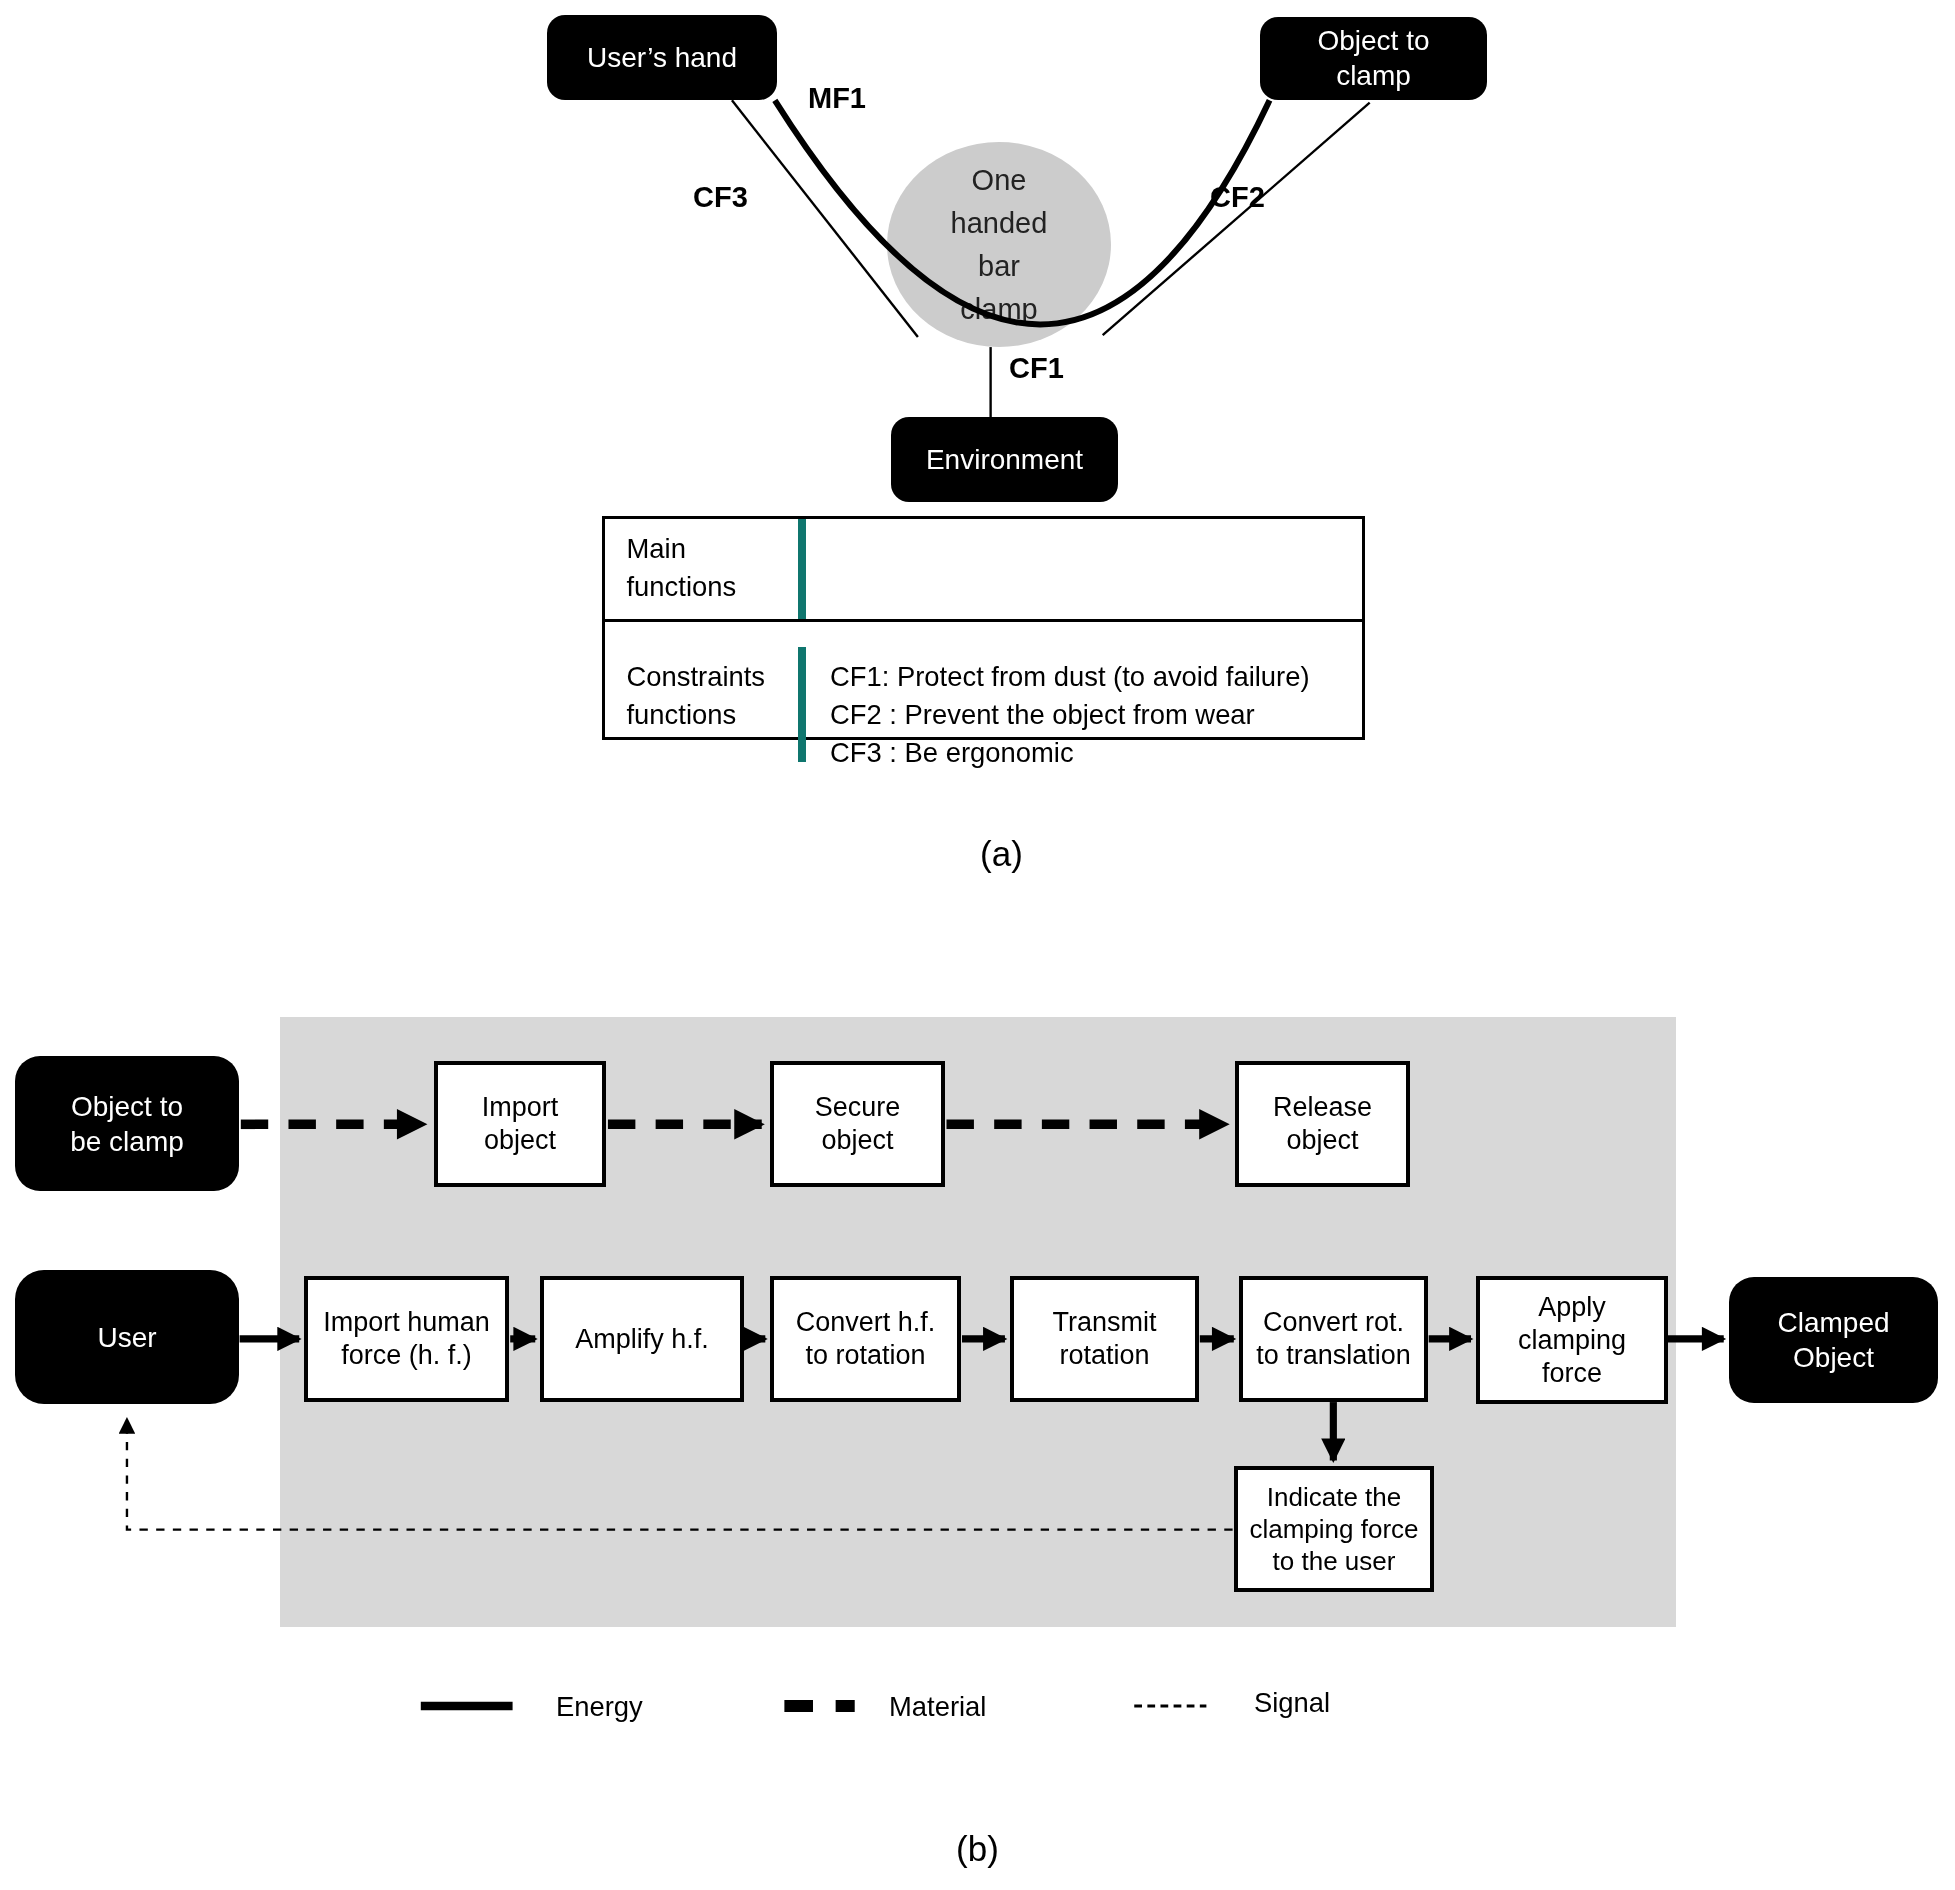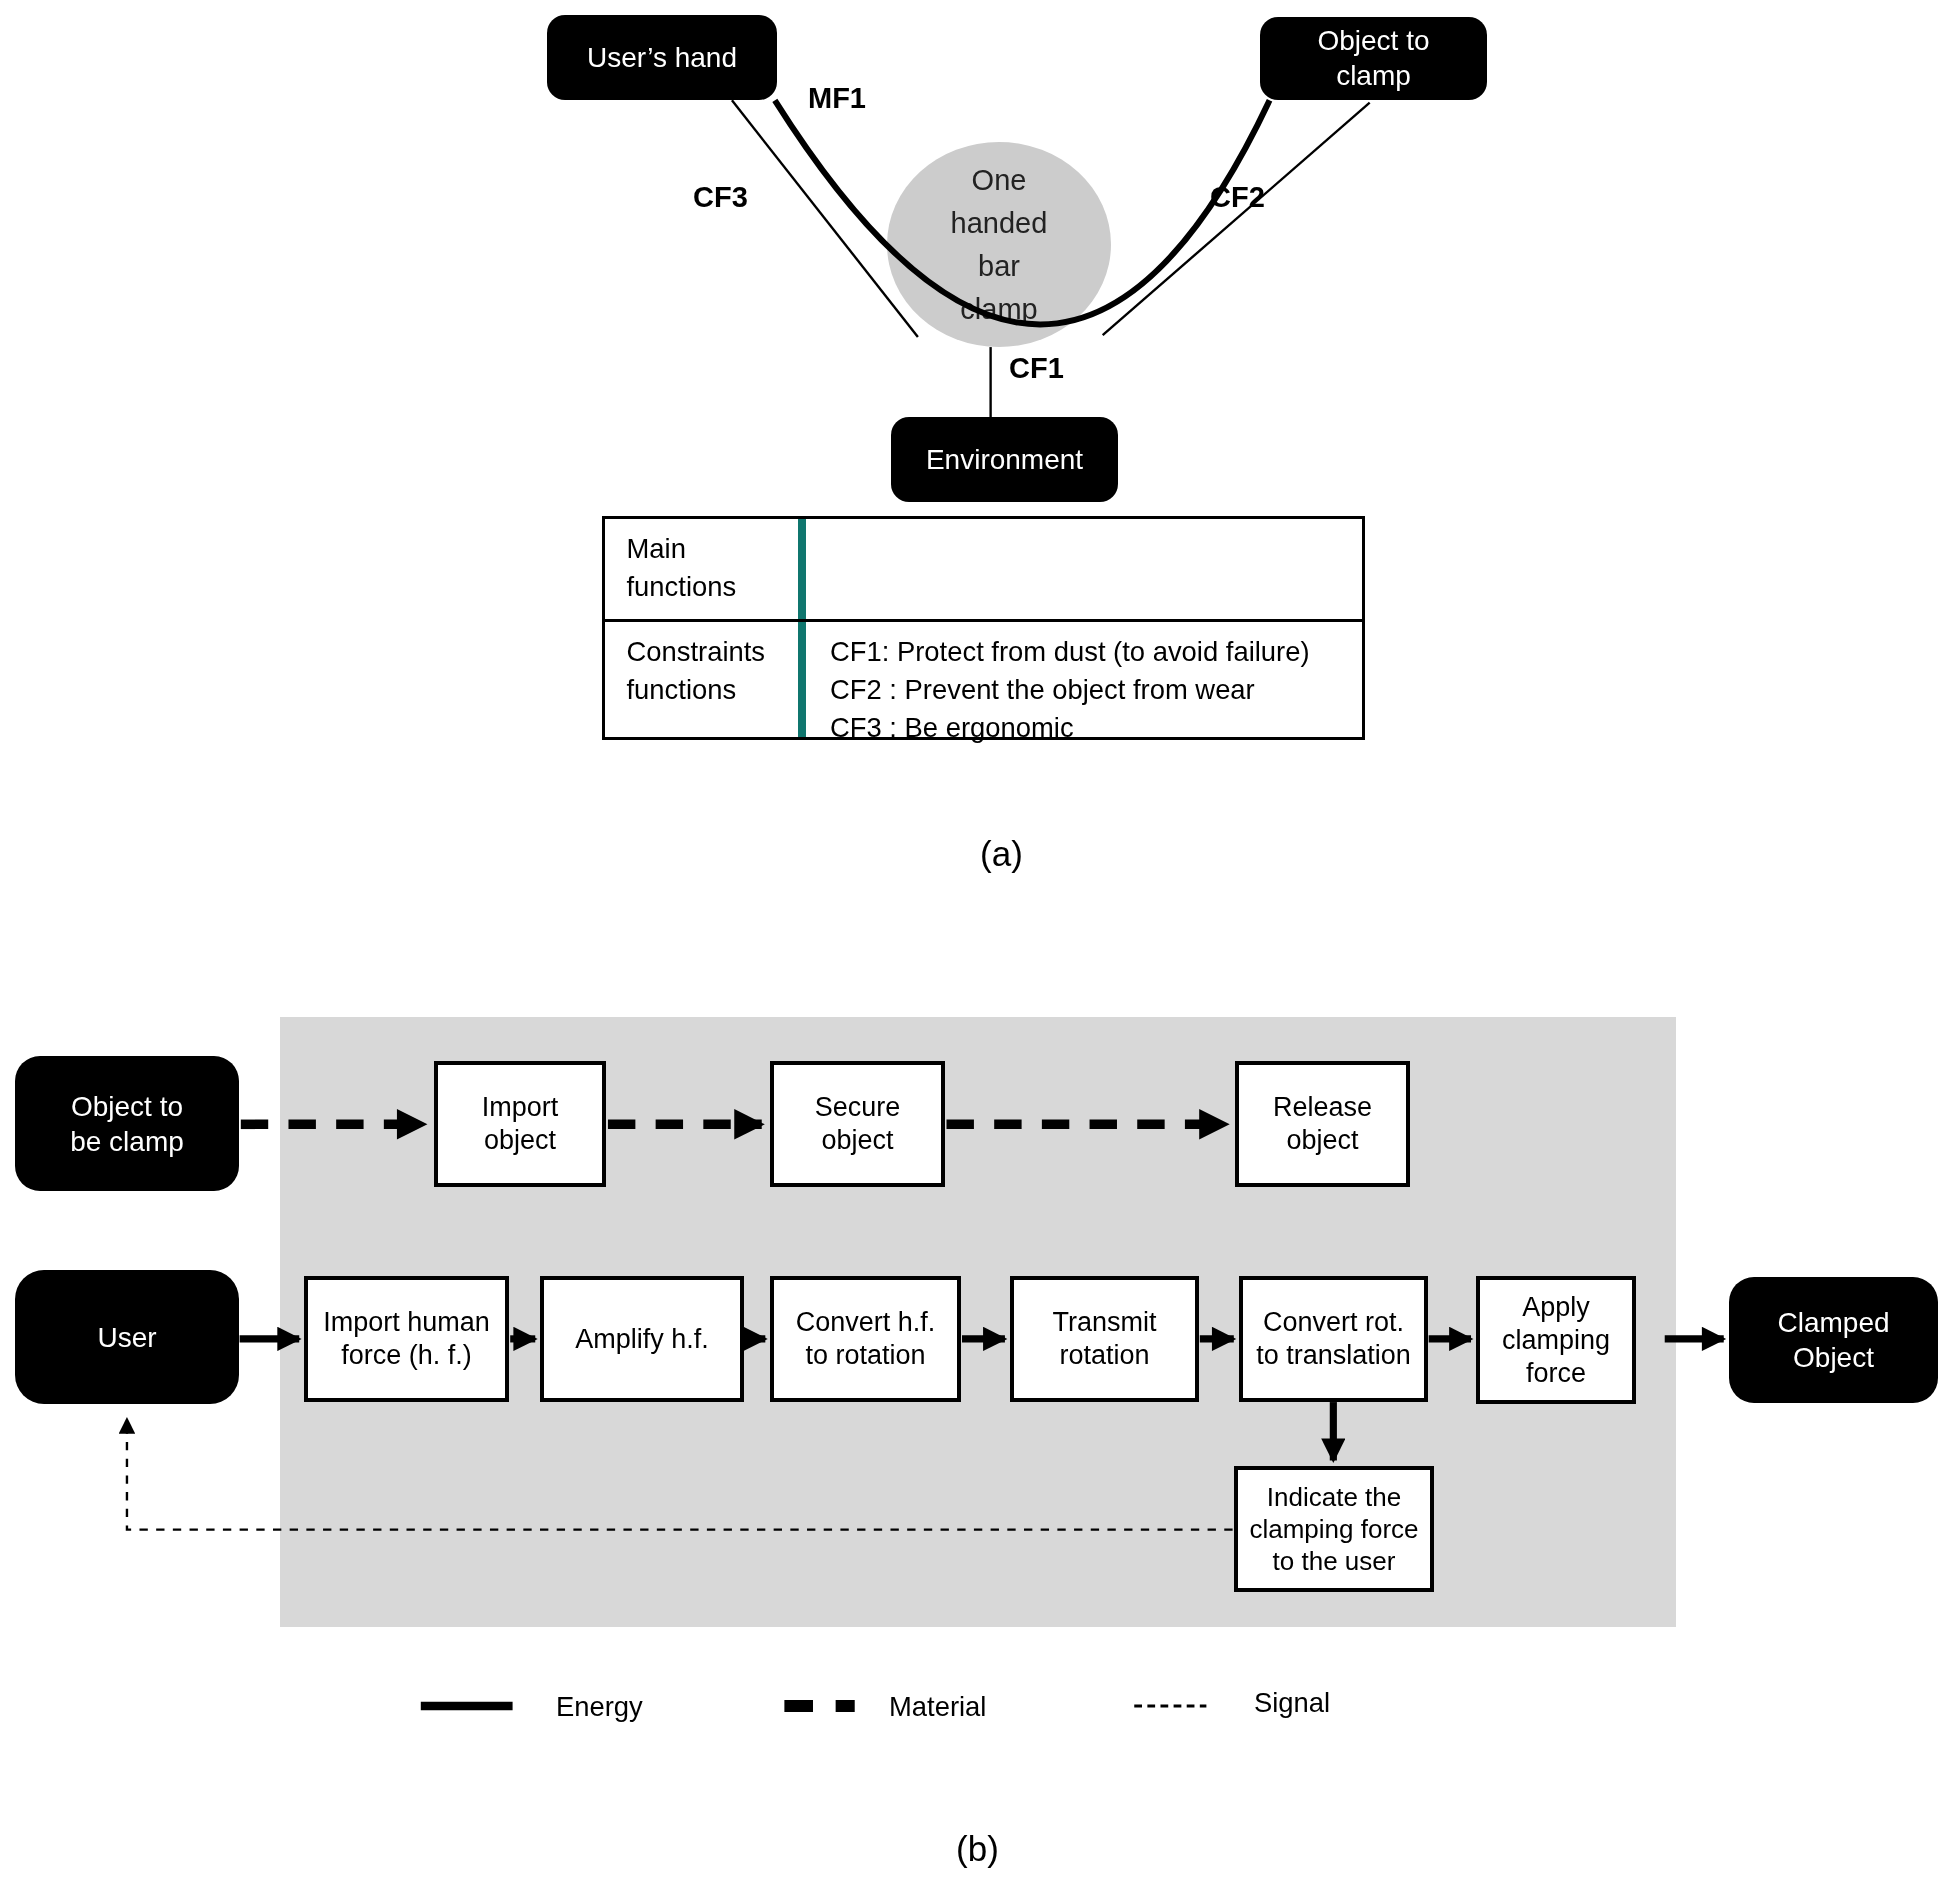--- a/index.html
+++ b/index.html
@@ -51,21 +51,21 @@
   }
   
   #func-table{
     position:absolute;z-index:4;
     left:602px;top:516px;width:763px;height:224px;
     border:3px solid #000;box-sizing:border-box;
     font-size:27.4px;line-height:38px;
   }
   #func-table .trow{display:flex;box-sizing:border-box;}
   #func-table .trow1{height:103px;border-bottom:3px solid #000;box-sizing:border-box;}
-  #func-table .trow2{height:115px;}
+  #func-table .trow2{height:115px;margin-top:25px;}
   #func-table .hcell{
     width:201px;flex:none;border-right:8px solid #0f766e;box-sizing:border-box;
     padding:10.7px 6px 0 21.5px;
   }
   #func-table .ccell{flex:1;padding:10.7px 0 0 24px;}
   .indent2{padding-left:77px;}
   .legend-label{
     position:absolute;z-index:5;font-size:27.4px;line-height:36px;
   }
 </style>
@@ -200,21 +200,21 @@
     <span>to rotation</span>
   </div>
   <div class="proc" style="left:1010px;top:1276px;width:189px;height:126px;">
     <span>Transmit</span>
     <span>rotation</span>
   </div>
   <div class="proc" style="left:1239px;top:1276px;width:189px;height:126px;">
     <span>Convert rot.</span>
     <span>to translation</span>
   </div>
-  <div class="proc" style="left:1476px;top:1276px;width:160px;height:128px;">
+  <div class="proc" style="left:1476px;top:1276px;width:192px;height:128px;">
     <span>Apply</span>
     <span>clamping</span>
     <span>force</span>
   </div>
 
   <div class="proc" style="left:1234px;top:1466px;width:200px;height:126px;font-size:26px;line-height:32px;">
     <span>Indicate the</span>
     <span>clamping force</span>
     <span>to the user</span>
   </div>

